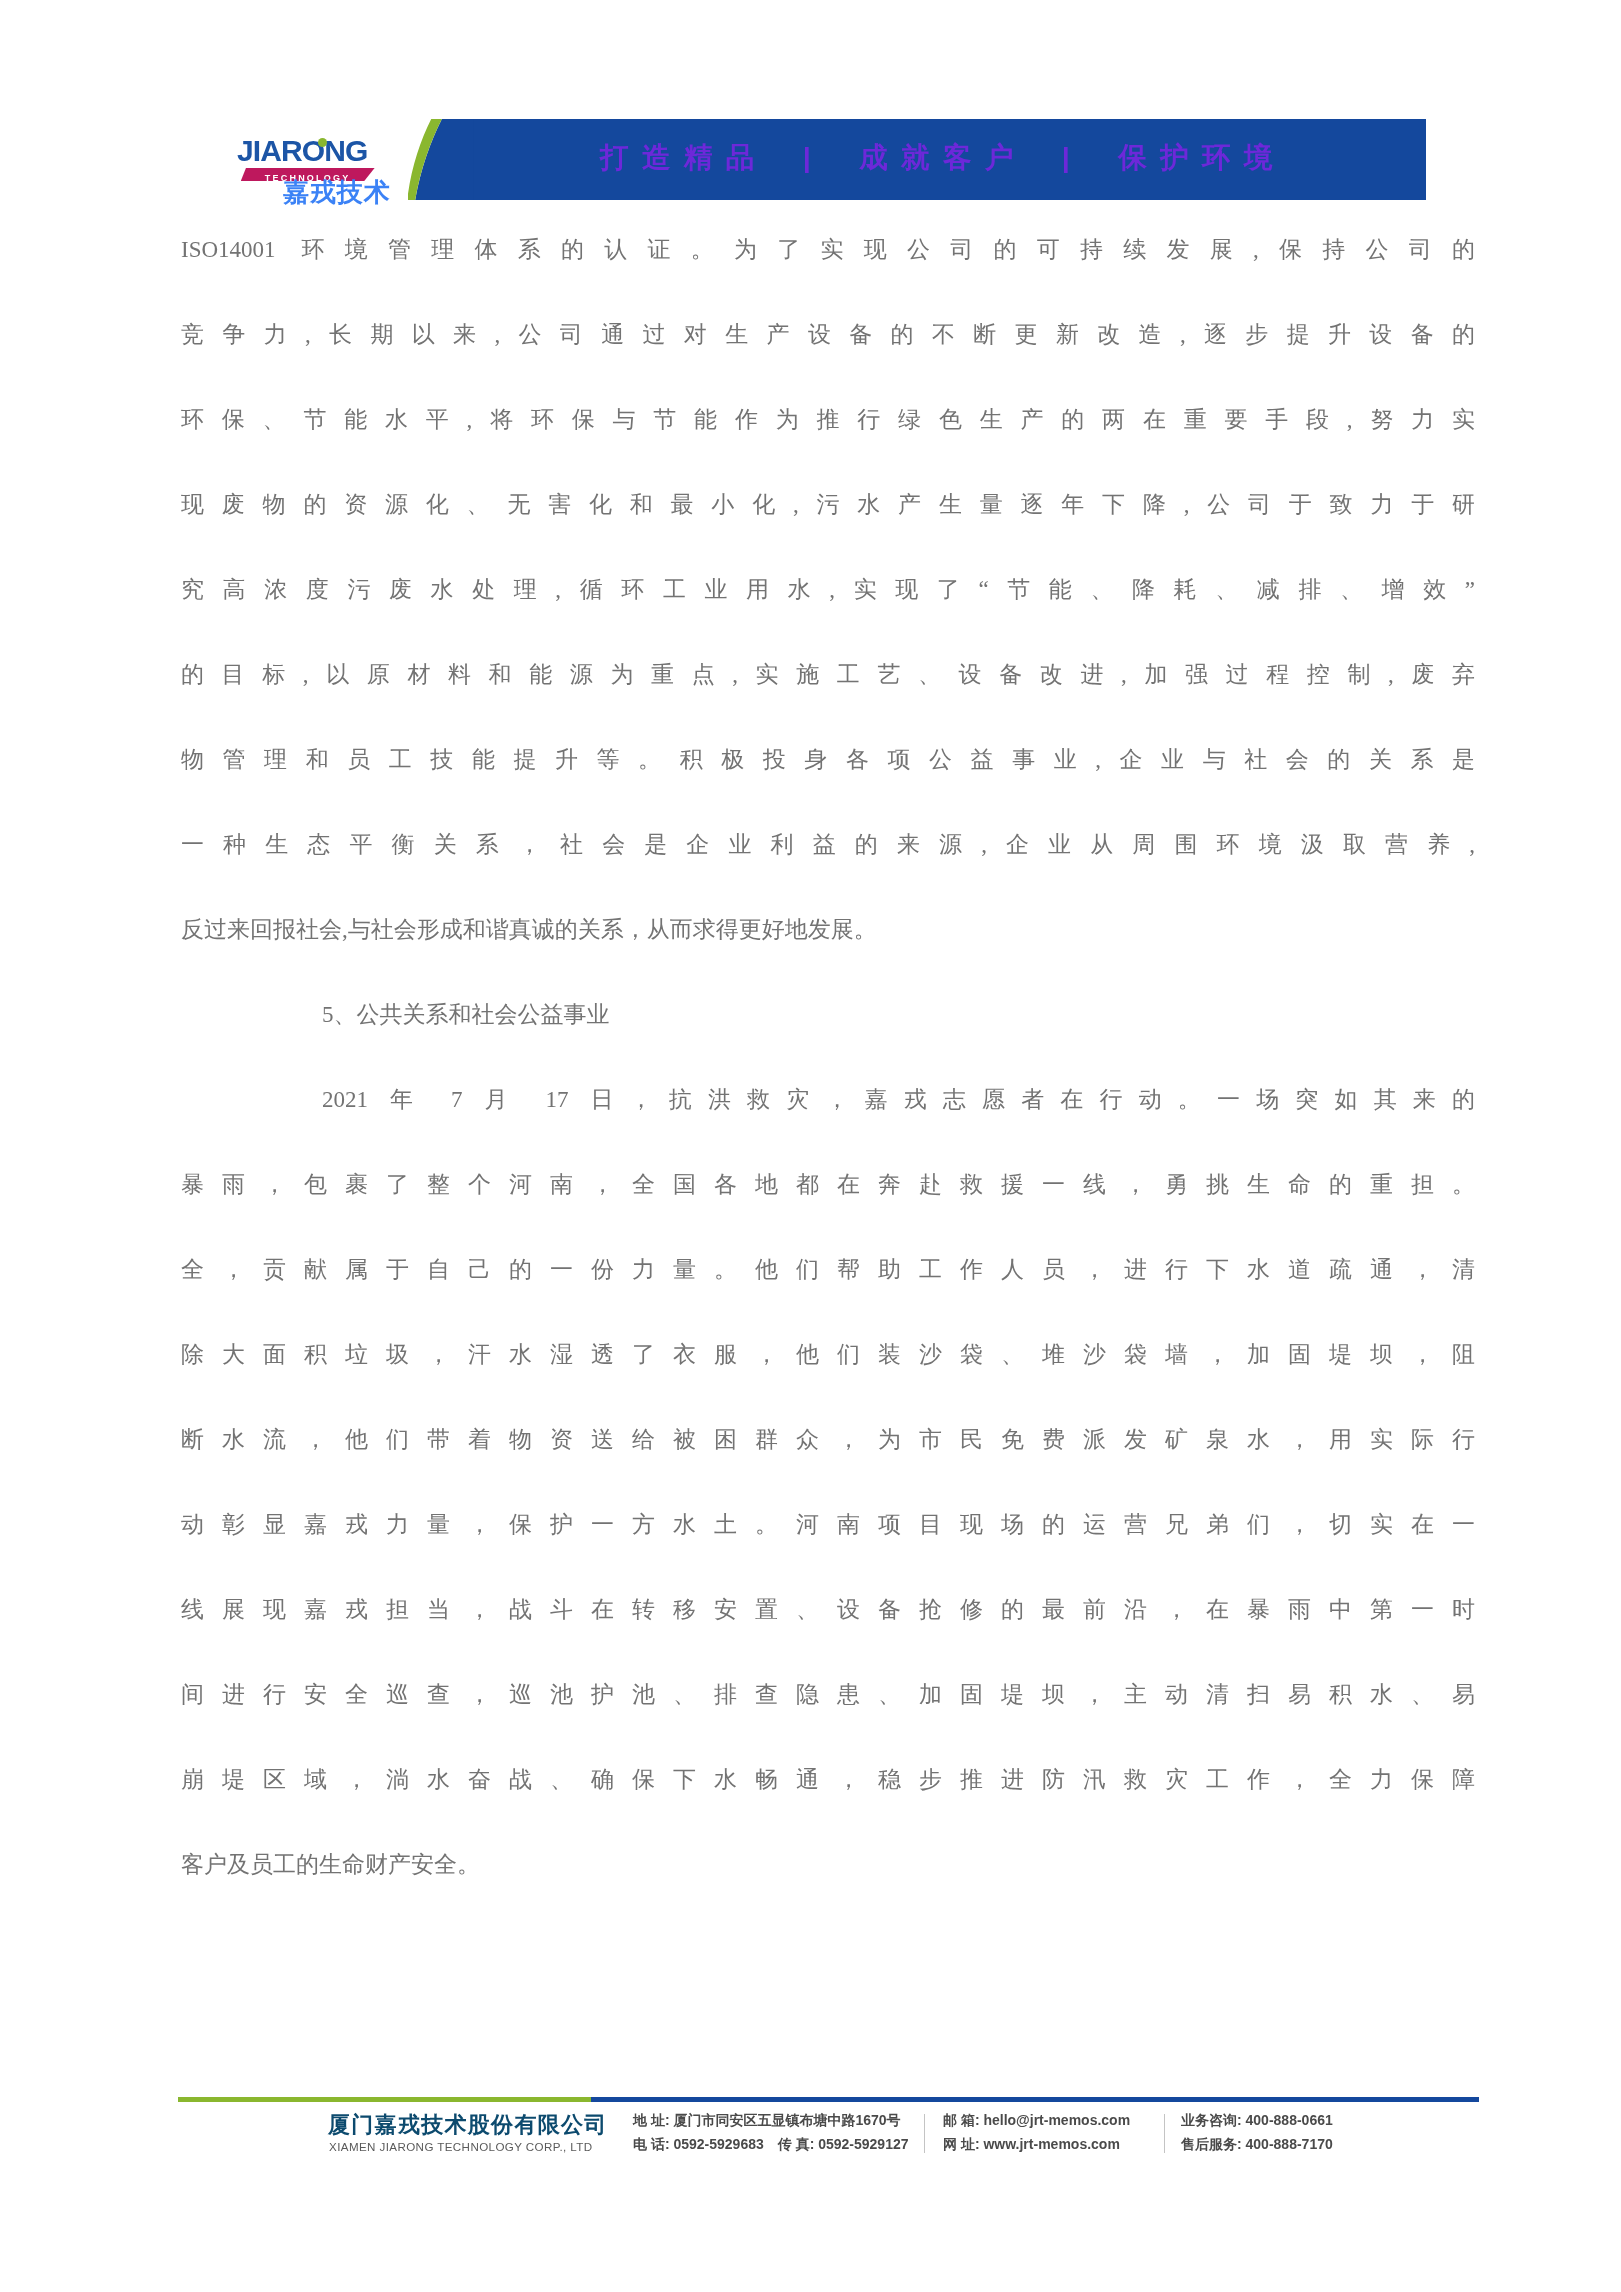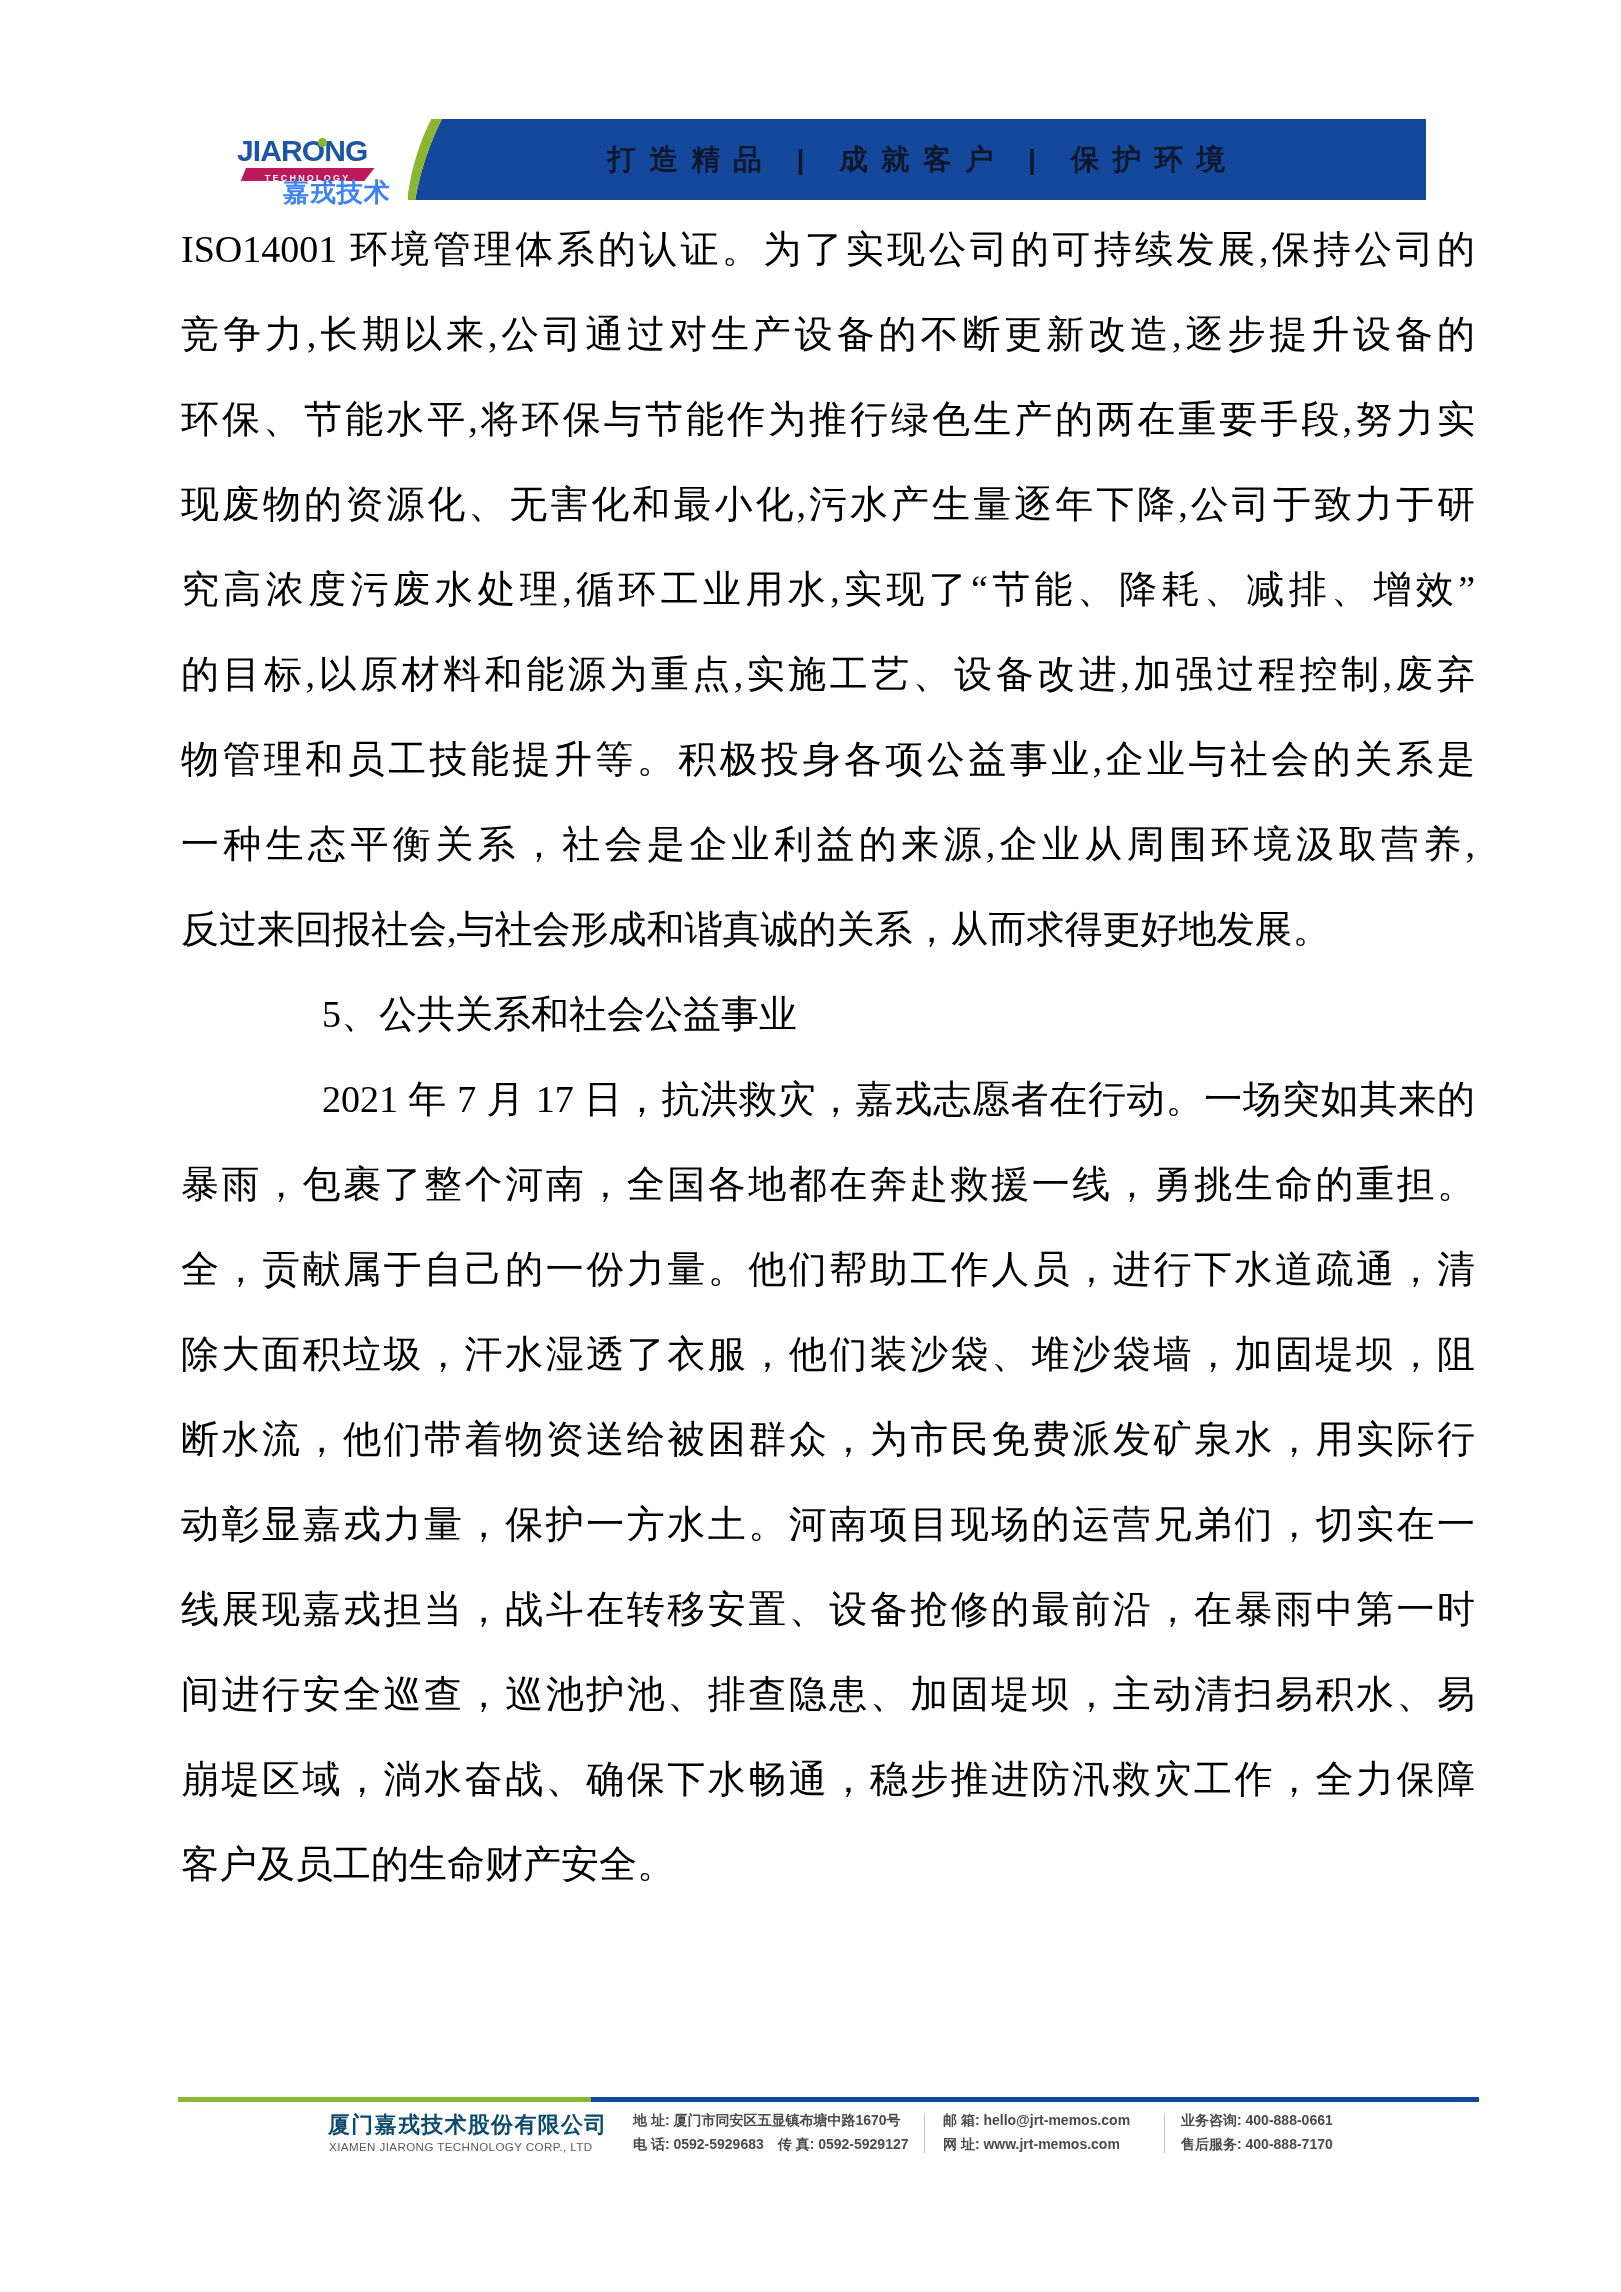--- a/index.html
+++ b/index.html
@@ -2,39 +2,39 @@
 <html style="font-size:14.3px"><head>
 <meta charset="utf-8">
 <style>
   html,body{margin:0;padding:0;background:#ffffff;}
   .page{position:relative;width:1622px;height:2293px;background:#ffffff;overflow:hidden;
         font-family:"Liberation Sans","DejaVu Sans",sans-serif;}
 
   
   .banner{position:absolute;left:460px;top:119px;width:966px;height:81px;background:#14489d;}
   .swoosh{position:absolute;left:408px;top:119px;}
-  .slogan{position:absolute;left:440px;top:119px;width:966px;height:81px;line-height:81px;
-          text-align:center;color:#0f172a;font-size:28.5px;font-weight:bold;
-          letter-spacing:13.4px;font-family:Liberation Sans, sans-serif;}
+  .slogan{position:absolute;left:460px;top:119px;width:966px;height:81px;line-height:81px;
+          text-align:center;color:#6d28d9;font-size:28.5px;font-weight:bold;
+          letter-spacing:13.4px;font-family:Liberation Mono, monospace;}
   .logo{position:absolute;left:237px;top:136px;width:151px;}
   .logo-word{position:relative;color:#1c55a6;font-size:30px;font-weight:800;
              letter-spacing:-0.9px;font-family:"Liberation Sans",sans-serif;line-height:30px;}
   .o-wrap{position:relative;display:inline-block;}
   .o-dot{position:absolute;right:-2.7px;top:1.8px;width:9px;height:9px;border-radius:50%;
          background:#8ab72f;}
   .ribbon{position:absolute;left:3.6px;top:32px;width:134px;height:13.4px;background:#be185d;
           clip-path:polygon(4% 0,100% 0,92% 100%,0 100%);text-align:center;font-weight:bold;}
   .ribbon span{color:#ffffff;font-size:9px;letter-spacing:2.2px;line-height:13.4px;
                font-family:"Liberation Sans",sans-serif;}
   .logo-cn{position:absolute;left:46px;top:39px;color:#3b82f6;font-size:26px;font-weight:bold;
            letter-spacing:0.9px;white-space:nowrap;}
 
   
-  .bodytext{position:absolute;left:181px;top:207px;width:1294px;color:#000000;
-            font-family:"Liberation Serif","DejaVu Serif",serif;font-size:38px;}
+  .bodytext{position:absolute;left:181px;top:207px;width:1294px;color:#737373;
+            font-family:"Liberation Serif","DejaVu Serif",serif;font-size:23px;}
   .line{height:85px;line-height:85px;text-align:justify;text-align-last:justify;
         white-space:nowrap;}
   .line.lastline{text-align-last:left;white-space:nowrap;}
   .line.indent{padding-left:141px;}
 
   
   .foot-rule{position:absolute;top:2097px;height:4.5px;}
   .foot-rule.green{left:178px;width:413px;background:#8ab72f;}
   .foot-rule.blue{left:591px;width:888px;background:#14489d;}
   .company-cn{position:absolute;left:328px;top:2110px;font-size:22px;font-weight:bold;

